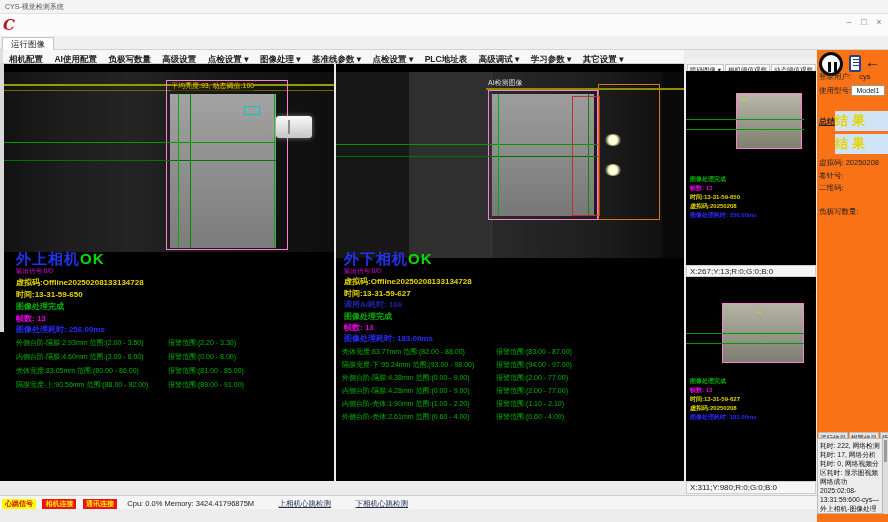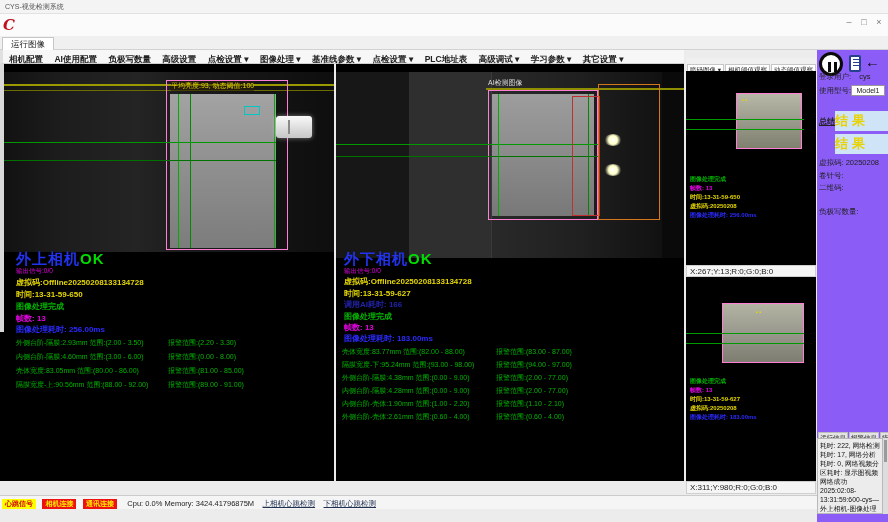--- a/index.html
+++ b/index.html
@@ -95,21 +95,21 @@
     background:linear-gradient(180deg,#b8b8a8,#98988a 55%,#80806f); }
   .bp-prod { left:36px; top:26px; width:82px; height:60px; border:1px solid #ff7fd4;
     background:linear-gradient(180deg,#b4b4a4,#95958a 55%,#7d7d70); }
   .th-gh { height:1px; background:#009900; }
   .th-ytxt { font-size:5.5px; color:#e8d800; }
   .mini-line { font-size:6px; font-weight:bold; line-height:9px; white-space:nowrap; }
   .ln-g { color:var(--text_green); } .ln-m { color:var(--text_magenta); }
   .ln-y { color:var(--text_yellow); } .ln-b { color:var(--text_blue); }
 
   
-  .side { left:817px; top:50px; width:71px; height:472px; background:#8b5cf6; }
+  .side { left:817px; top:50px; width:71px; height:472px; background:#f97316; }
   .pause-btn { left:2px; top:2px; width:24px; height:24px; border:3px solid #0a0a0a; border-radius:50%; background:#fff; }
   .pause-bar { top:7px; width:3px; height:10px; background:#0a0a0a; }
   .pb1 { left:6px; } .pb2 { left:12px; }
   .kb-icon { left:32px; top:5px; width:12px; height:17px; border:2px solid #27408b; border-radius:2px; background:#fff; }
   .kb-dots { left:2px; top:2px; width:6px; height:9px;
     background:repeating-linear-gradient(180deg,#27408b 0 1px,transparent 1px 3px); }
   .back-icon { left:48px; top:3px; font-size:15px; font-weight:bold; color:#0a0a0a; }
   .back-icon::before { content:"\2190"; }
   .fld { font-size:7.5px; color:#222; }
   .model-box { left:34px; top:35px; width:34px; height:11px; background:#fff; border:1px solid #999; font-size:7px; line-height:9px; text-align:center; color:#222; }
@@ -121,21 +121,21 @@
   .log-body { left:0; top:388px; width:66px; height:76px; background:#ececec; border:1px solid #b8b8b8; font-size:6.8px; line-height:9px; padding:2px; color:#111; overflow:hidden; }
   .log-scroll { left:66px; top:388px; width:5px; height:76px; background:#ddd; }
   .log-thumb { left:1px; top:2px; width:3px; height:22px; background:#9a9a9a; }
 
   
   .statusbar { left:0; top:495px; width:817px; height:14px; background:#f5f5f5; border-top:1px solid #ccc; line-height:13px; }
   .badge { display:inline-block; font-size:7px; font-weight:bold; padding:0 3px; margin:1px 0 0 2px; line-height:10px; vertical-align:middle; }
   .badge-hb { background:var(--badge_yellow); color:#d00000; }
   .badge-red { background:var(--badge_red); color:#ffe800; }
   .cpu-txt { display:inline-block; font-size:7.5px; color:#222; margin-left:6px; vertical-align:middle; }
-  .hb-link { display:inline-block; font-size:7.5px; color:#203050; text-decoration:underline; margin-left:4px; vertical-align:middle; }
+  .hb-link { display:inline-block; font-size:7.5px; color:#203050; text-decoration:underline; margin-left:20px; vertical-align:middle; }
 </style>
 </head>
 <body>
 
 <div class="root">
 
   <div class="abs titlebar nowrap">
     <span>CYS-视觉检测系统</span>
   </div>
 

